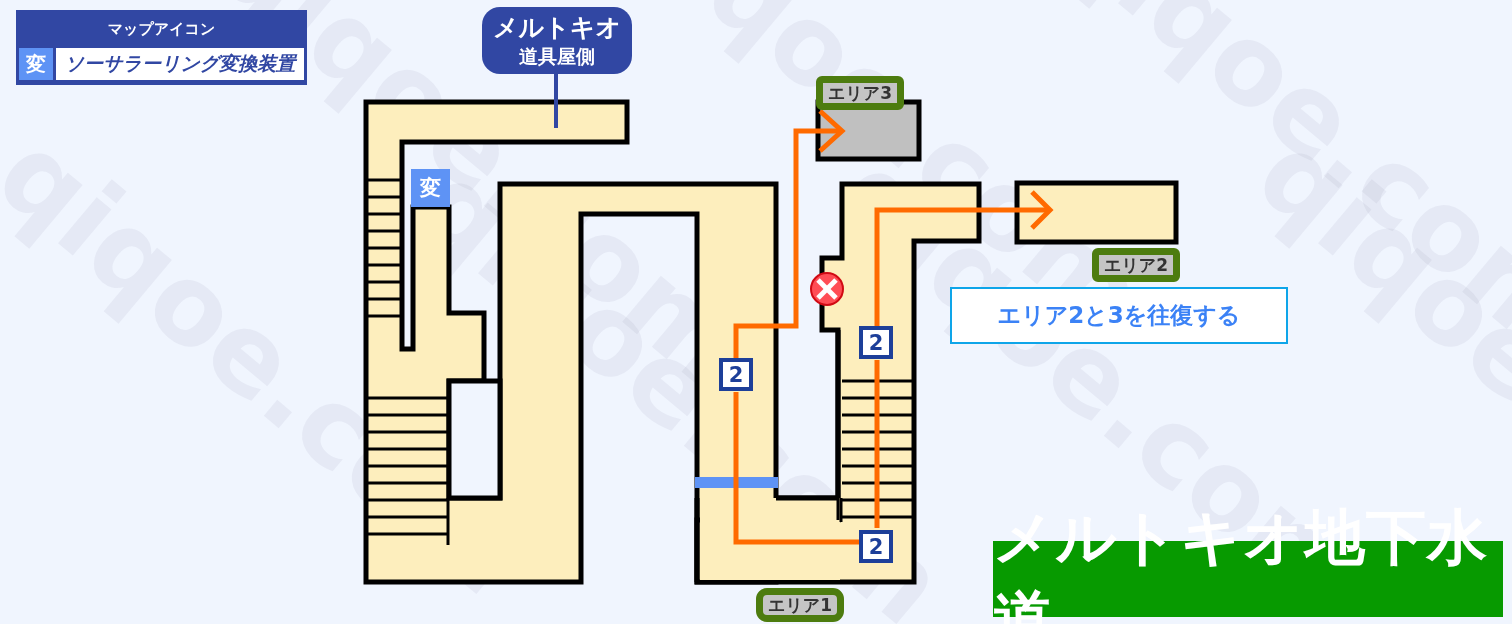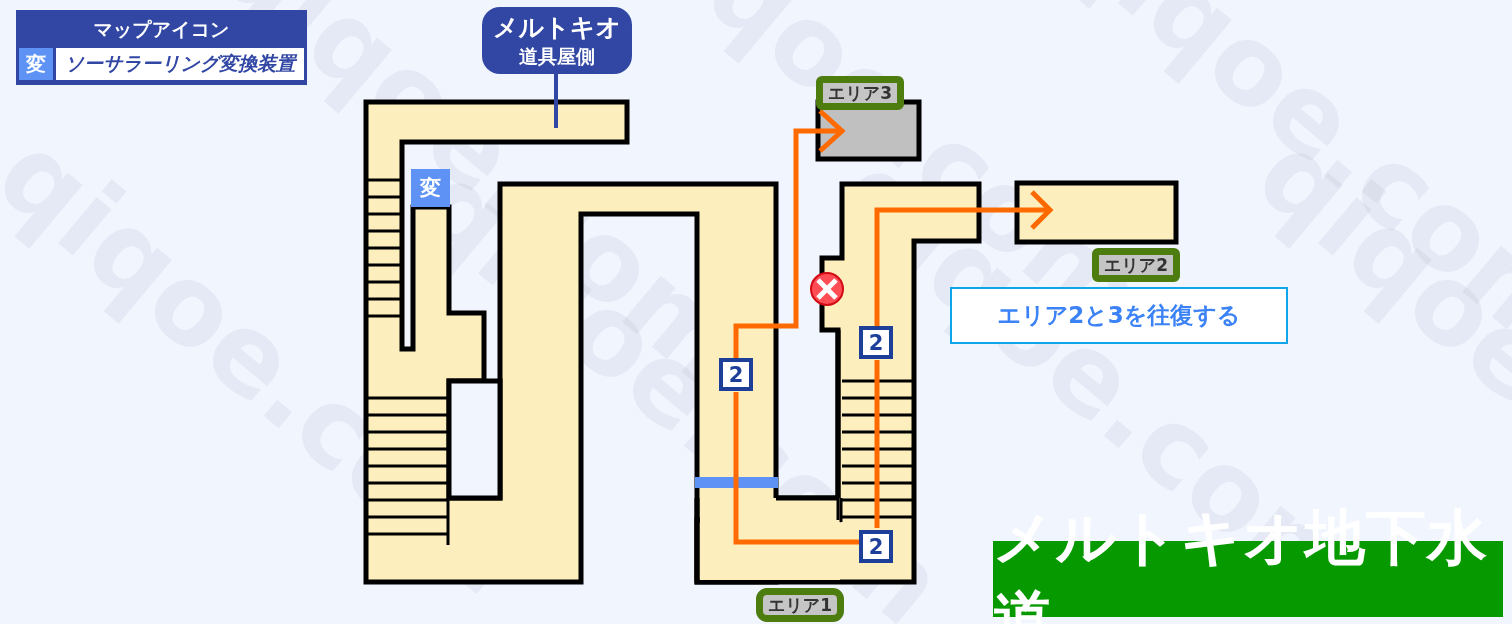--- a/index.html
+++ b/index.html
@@ -13,21 +13,21 @@
     transform: rotate(40deg); white-space: nowrap; pointer-events: none;
     font-family: "DejaVu Sans", sans-serif;
   }
   svg#map { position: absolute; left: 0; top: 0; }
   .legend {
     position: absolute; left: 16px; top: 10px; width: 291px; height: 75px;
     background: #3147a3; border: 1px solid #3147a3; box-sizing: border-box;
   }
   .legend-title {
     height: 37px; line-height: 37px; color: #fff; text-align: center;
-    font-size: 19px; font-weight: bold;
+    font-size: 15px; font-weight: bold;
   }
   .legend-row { display: flex; height: 34px; padding: 0 2px 2px 2px; box-sizing: border-box; }
   .legend-badge {
     width: 34px; background: #5e93f5; color: #fff; font-weight: bold; font-size: 20px;
     display: flex; align-items: center; justify-content: center; margin-right: 3px;
   }
   .legend-text {
     flex: 1; background: #fff; color: #3147a3; font-weight: bold; font-size: 19px;
     display: flex; align-items: center; justify-content: center; white-space: nowrap; font-style: italic;
   }

